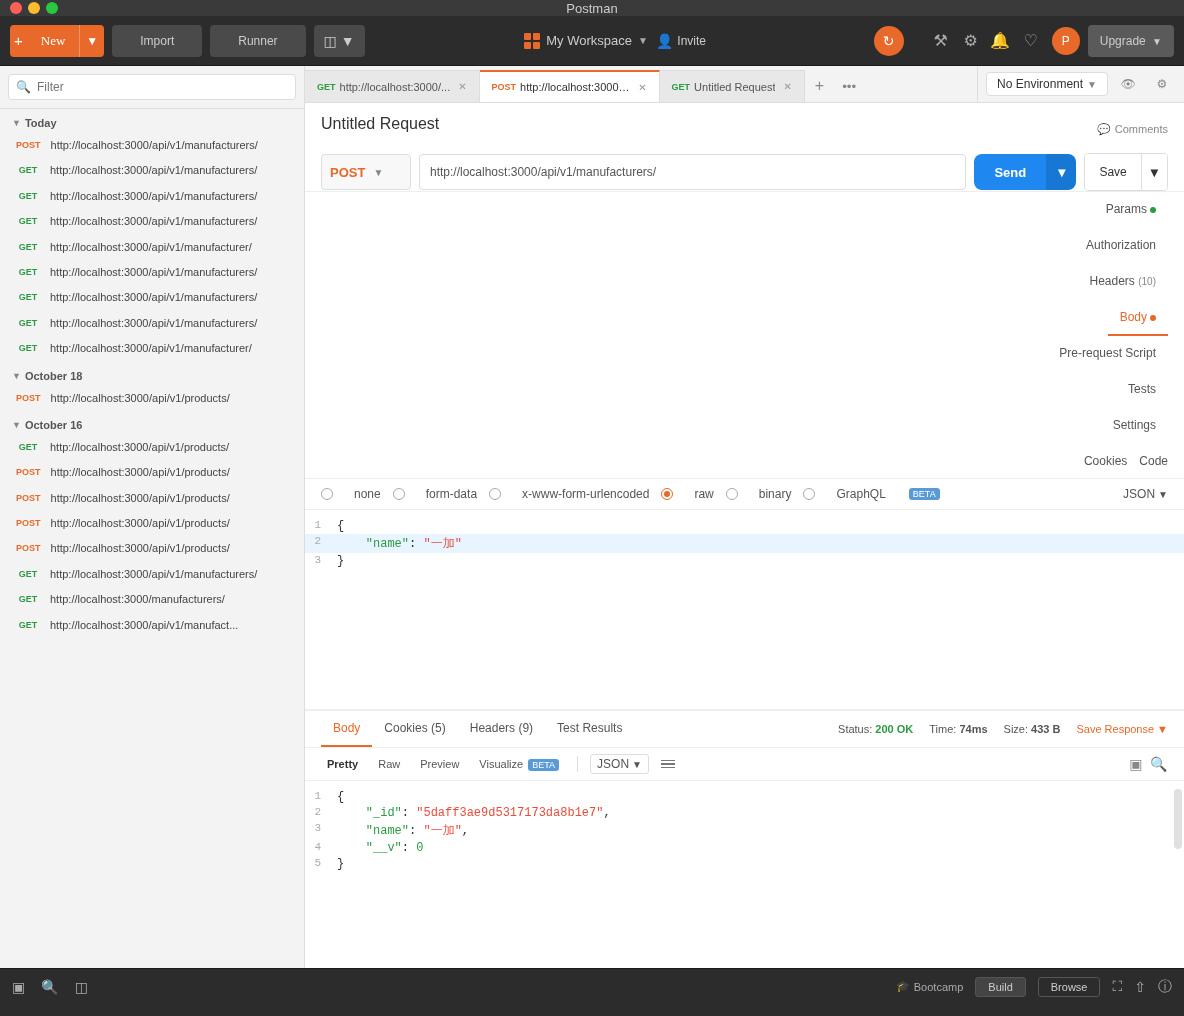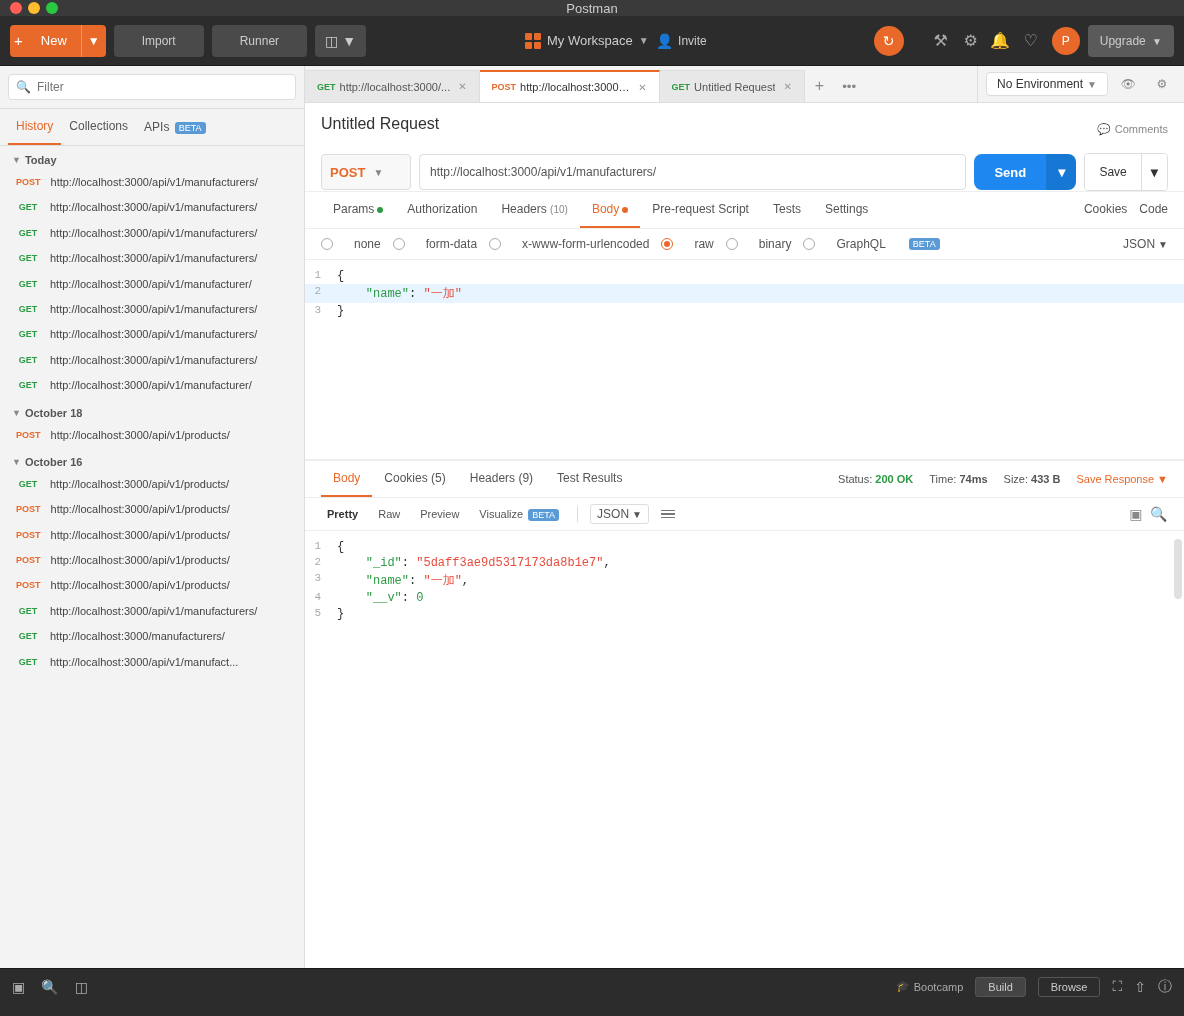--- a/index.html
+++ b/index.html
@@ -10,21 +10,21 @@
     .titlebar-title { color: #ccc; font-size: 13px; }
     .traffic-lights { position: absolute; left: 10px; display: flex; gap: 6px; align-items: center; }
     .traffic-light { width: 12px; height: 12px; border-radius: 50%; }
     .tl-close { background: #ff5f57; }
     .tl-min { background: #febc2e; }
     .tl-max { background: #28c840; }
 
     
     .toolbar { height: 50px; background: #2c2c2c; display: flex; align-items: center; padding: 0 10px; gap: 8px; border-bottom: 1px solid #1a1a1a; }
     .btn-new { background: #e8692a; color: white; border: none; border-radius: 4px; display: flex; align-items: center; gap: 4px; cursor: pointer; height: 32px; }
-    .btn-new-main { padding: 0 10px; font-size: 13px; font-weight: 500; background: transparent; border: none; color: white; cursor: pointer; }
+    .btn-new-main { padding: 0 10px; font-size: 13px; font-weight: 500; background: transparent; border: none; color: white; cursor: pointer; font-family: Liberation Serif, serif; }
     .btn-new-arrow { padding: 0 6px; border-left: 1px solid rgba(255,255,255,0.3); height: 100%; display: flex; align-items: center; color: white; cursor: pointer; }
     .btn-toolbar { background: #4a4a4a; color: #ccc; border: none; border-radius: 4px; padding: 0 28px; height: 32px; cursor: pointer; font-size: 12px; }
     .toolbar-divider { flex: 1; }
     .workspace-btn { display: flex; align-items: center; gap: 6px; color: #ccc; cursor: pointer; font-size: 13px; background: none; border: none; }
     .workspace-icon { width: 16px; height: 16px; display: grid; grid-template-columns: 1fr 1fr; gap: 2px; }
     .workspace-icon span { background: #e8692a; border-radius: 1px; }
     .invite-btn { display: flex; align-items: center; gap: 4px; color: #ccc; cursor: pointer; font-size: 12px; background: none; border: none; }
     .toolbar-icons { display: flex; align-items: center; gap: 12px; margin-left: 20px; }
     .toolbar-icon { width: 18px; height: 18px; color: #aaa; cursor: pointer; display: flex; align-items: center; justify-content: center; font-size: 16px; }
     .upgrade-btn { background: #5a5a5a; color: #ccc; border: none; border-radius: 4px; padding: 0 12px; height: 32px; cursor: pointer; font-size: 12px; }
@@ -91,21 +91,21 @@
     .url-input { flex: 1; border: 1px solid #ddd; border-radius: 4px; padding: 0 10px; height: 36px; font-size: 12px; color: #555; }
     .send-btn-wrap { display: flex; border-radius: 8px; overflow: hidden; }
     .send-btn { background: #1e87f0; color: white; border: none; padding: 0 20px; height: 36px; font-size: 13px; font-weight: 600; cursor: pointer; }
     .send-arrow { background: #1677d4; color: white; border: none; padding: 0 8px; height: 36px; cursor: pointer; border-left: 1px solid #1677d4; }
     .save-btn-wrap { display: flex; border-radius: 4px; overflow: hidden; border: 1px solid #ddd; }
     .save-btn { background: white; color: #333; border: none; padding: 0 14px; height: 36px; font-size: 12px; cursor: pointer; }
     .save-arrow { background: white; color: #333; border: none; padding: 0 6px; height: 36px; cursor: pointer; border-left: 1px solid #ddd; }
     .comments-btn { color: #888; font-size: 11px; cursor: pointer; display: flex; align-items: center; gap: 4px; background: none; border: none; float: right; }
 
     
-    .request-sub-tabs { display: flex; align-items: flex-start; padding: 0 16px; border-bottom: 1px solid #eee; background: white; position: relative; }
+    .request-sub-tabs { display: flex; align-items: flex-end; padding: 0 16px; border-bottom: 1px solid #eee; background: white; position: relative; flex-direction: column; }
     .req-sub-tab { padding: 10px 12px; font-size: 12px; color: #555; cursor: pointer; border-bottom: 2px solid transparent; }
     .req-sub-tab.active { color: #e8692a; border-bottom: 2px solid #e8692a; }
     .req-sub-tab .count-badge { font-size: 10px; color: #888; margin-top: 20px; }
     .green-dot { display: inline-block; width: 6px; height: 6px; background: #2d9a44; border-radius: 50%; margin-left: 3px; vertical-align: middle; }
     .orange-dot { display: inline-block; width: 6px; height: 6px; background: #e8692a; border-radius: 50%; margin-left: 3px; vertical-align: middle; }
     .sub-tab-right { margin-left: auto; display: flex; gap: 12px; }
     .sub-tab-link { font-size: 12px; color: #555; cursor: pointer; padding: 10px 0; }
 
     
     .body-options { display: flex; align-items: center; gap: 12px; padding: 8px 16px; border-bottom: 1px solid #eee; }
@@ -210,28 +210,20 @@
 
   <div class="sidebar">
 
     <div class="sidebar-search">
       <div class="search-wrap">
         <span class="search-icon-inner">🔍</span>
         <input type="text" placeholder="Filter" style="">
       </div>
     </div>
 
-    <div class="sidebar-tabs">
-      <div class="sidebar-tab active">History</div>
-      <div class="sidebar-tab">Collections</div>
-      <div class="sidebar-tab-apis">
-        <span>APIs</span>
-        <span class="beta-badge">BETA</span>
-      </div>
-    </div>
 
 
     <div class="sidebar-content">
 
       <div class="history-group">
         <div class="history-group-header">
           <span class="chevron">▼</span>
           <span>Today</span>
         </div>
         <div class="history-item">

